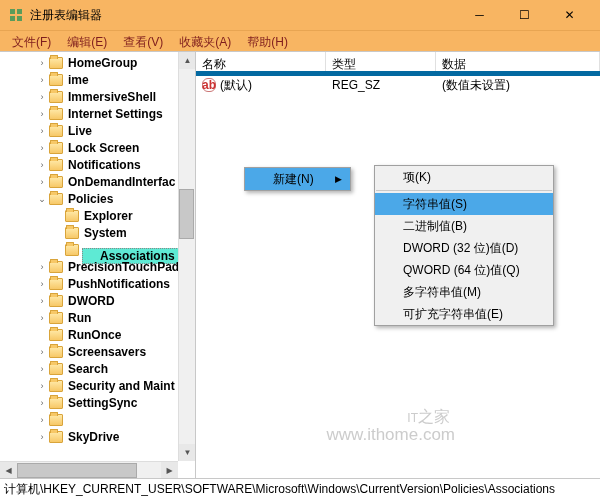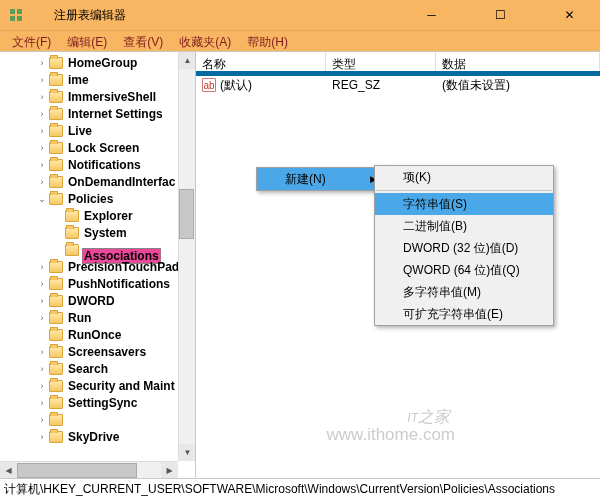--- a/index.html
+++ b/index.html
@@ -1,49 +1,49 @@
 <!DOCTYPE html>
 <html><head>
 <meta charset="utf-8">
 <style>
 * { margin: 0; padding: 0; box-sizing: border-box; font-family: "Microsoft YaHei", "SimSun", Tahoma, sans-serif; font-size: 12px; }
 body { width: 600px; height: 500px; background: #fff; overflow: hidden; position: relative; }
-.titlebar { height: 30px; background: #f8b562; display: flex; align-items: center; padding: 0 8px; gap: 24px; }
+.titlebar { height: 30px; background: #f8b562; display: flex; align-items: center; padding: 0 8px; }
 .titlebar-icon { width: 16px; height: 16px; margin-right: 6px; }
 .titlebar-title { flex: 1; color: #000; }
 .titlebar-btn { width: 45px; height: 30px; display: flex; align-items: center; justify-content: center; color: #000; }
 .menubar { height: 22px; background: #f8b562; border-top: 1px solid #e8a552; border-bottom: 1px solid #c8c8c8; display: flex; padding-left: 4px; }
 .menu-item { padding: 3px 8px; color: #7f1d1d; }
 .main { display: flex; height: 426px; }
 .tree-pane { width: 196px; border-right: 1px solid #c8c8c8; overflow: hidden; position: relative; }
 .tree { padding: 2px 0; }
 .tree-row { display: flex; align-items: center; height: 17px; white-space: nowrap; }
 .expander { width: 12px; height: 12px; display: inline-flex; align-items: center; justify-content: center; margin-right: 1px; color: #666; font-size: 9px; }
 .folder-icon { width: 14px; height: 12px; background: linear-gradient(#ffe9a8, #f7c867); border: 1px solid #d9a43a; border-radius: 1px; margin-right: 3px; position: relative; }
 .folder-icon::before { content: ""; position: absolute; top: -3px; left: 0; width: 6px; height: 3px; background: #f7c867; border: 1px solid #d9a43a; border-bottom: none; border-radius: 1px 1px 0 0; }
 .tree-label { color: #000; padding: 0 2px; font-weight: bold; }
-.tree-label.selected { background: #ec4899; border: 1px dotted #888; padding: 0 1px; margin-top: 12px; }
+.tree-label.selected { background: #5eead4; border: 1px dotted #888; padding: 0 17px; margin-top: 12px; }
 .indent { display: inline-block; }
 .list-pane { flex: 1; position: relative; }
 .list-header { display: flex; height: 24px; border-bottom: 5px solid #0369a1; }
 .list-header-col { padding: 4px 6px; border-right: 1px solid #e0e0e0; color: #000; }
 .list-row { display: flex; height: 18px; align-items: center; }
 .list-cell { padding: 0 6px; display: flex; align-items: center; }
-.str-icon { width: 14px; height: 14px; background: #fff; border: 1px solid #c77; border-radius: 1px; margin-right: 4px; display: inline-flex; align-items: center; justify-content: center; font-size: 10px; color: #c33; font-weight: normal; }
+.str-icon { width: 14px; height: 14px; background: #fff; border: 1px solid #c77; border-radius: 6px; margin-right: 4px; display: inline-flex; align-items: center; justify-content: center; font-size: 12px; color: #c33; font-weight: bold; }
 .context-menu { position: absolute; background: #f0f0f0; border: 1px solid #a0a0a0; box-shadow: 2px 2px 4px rgba(0,0,0,0.3); z-index: 10; }
 .ctx-item { height: 22px; display: flex; align-items: center; padding: 0 24px 0 28px; white-space: nowrap; position: relative; }
 .ctx-item.highlight { background: #4ba8e8; color: #000; }
 .ctx-item .arrow { position: absolute; right: 8px; font-size: 9px; }
 .ctx-sep { height: 1px; background: #c8c8c8; margin: 2px 1px; }
 .statusbar { height: 22px; border-top: 1px solid #c8c8c8; display: flex; align-items: center; padding: 0 4px; color: #000; }
 .scrollbar-v { position: absolute; right: 0; top: 0; bottom: 17px; width: 17px; background: #f0f0f0; border-left: 1px solid #ddd; }
 .scrollbar-h { position: absolute; left: 0; right: 17px; bottom: 0; height: 17px; background: #f0f0f0; border-top: 1px solid #ddd; display: flex; align-items: center; }
 .scroll-thumb { background: #c8c8c8; border: 1px solid #aaa; }
 .scroll-btn { width: 17px; height: 17px; background: #e8e8e8; display: flex; align-items: center; justify-content: center; font-size: 8px; color: #555; }
-.watermark { position: absolute; right: 150px; bottom: 50px; color: #ccc; font-size: 24px; font-style: italic; pointer-events: none; font-family: Georgia, serif; }
+.watermark { position: absolute; right: 150px; bottom: 50px; color: #ccc; font-size: 24px; pointer-events: none; font-family: Georgia, serif; }
 .watermark-url { position: absolute; right: 145px; bottom: 33px; color: #ccc; font-size: 17px; pointer-events: none; }
 </style>
 </head>
 <body>
 
 <div class="titlebar">
   <span class="titlebar-icon">
     <svg viewBox="0 0 16 16">
         <rect x="2" y="2" width="5" height="5" fill="#5a9c5a"></rect>
         <rect x="9" y="2" width="5" height="5" fill="#5a9c5a"></rect>
@@ -227,21 +227,21 @@
     </div>
     <div class="list-row">
       <div class="list-cell" style="width:130px">
         <span class="str-icon">ab</span>
         <span>(默认)</span>
       </div>
       <div class="list-cell" style="width:110px">REG_SZ</div>
       <div class="list-cell">(数值未设置)</div>
     </div>
 
-    <div class="context-menu" style="left:60px;top:115px;width:130px">
+    <div class="context-menu" style="left:48px;top:115px;width:107px">
       <div class="ctx-item highlight">
         <span>新建(N)</span>
         <span class="arrow">▶</span>
       </div>
     </div>
 
     <div class="context-menu" style="left:178px;top:113px;width:180px" id="submenu">
         <div class="ctx-item">项(K)</div>
         <div class="ctx-sep"></div>
         <div class="ctx-item highlight">字符串值(S)</div>

